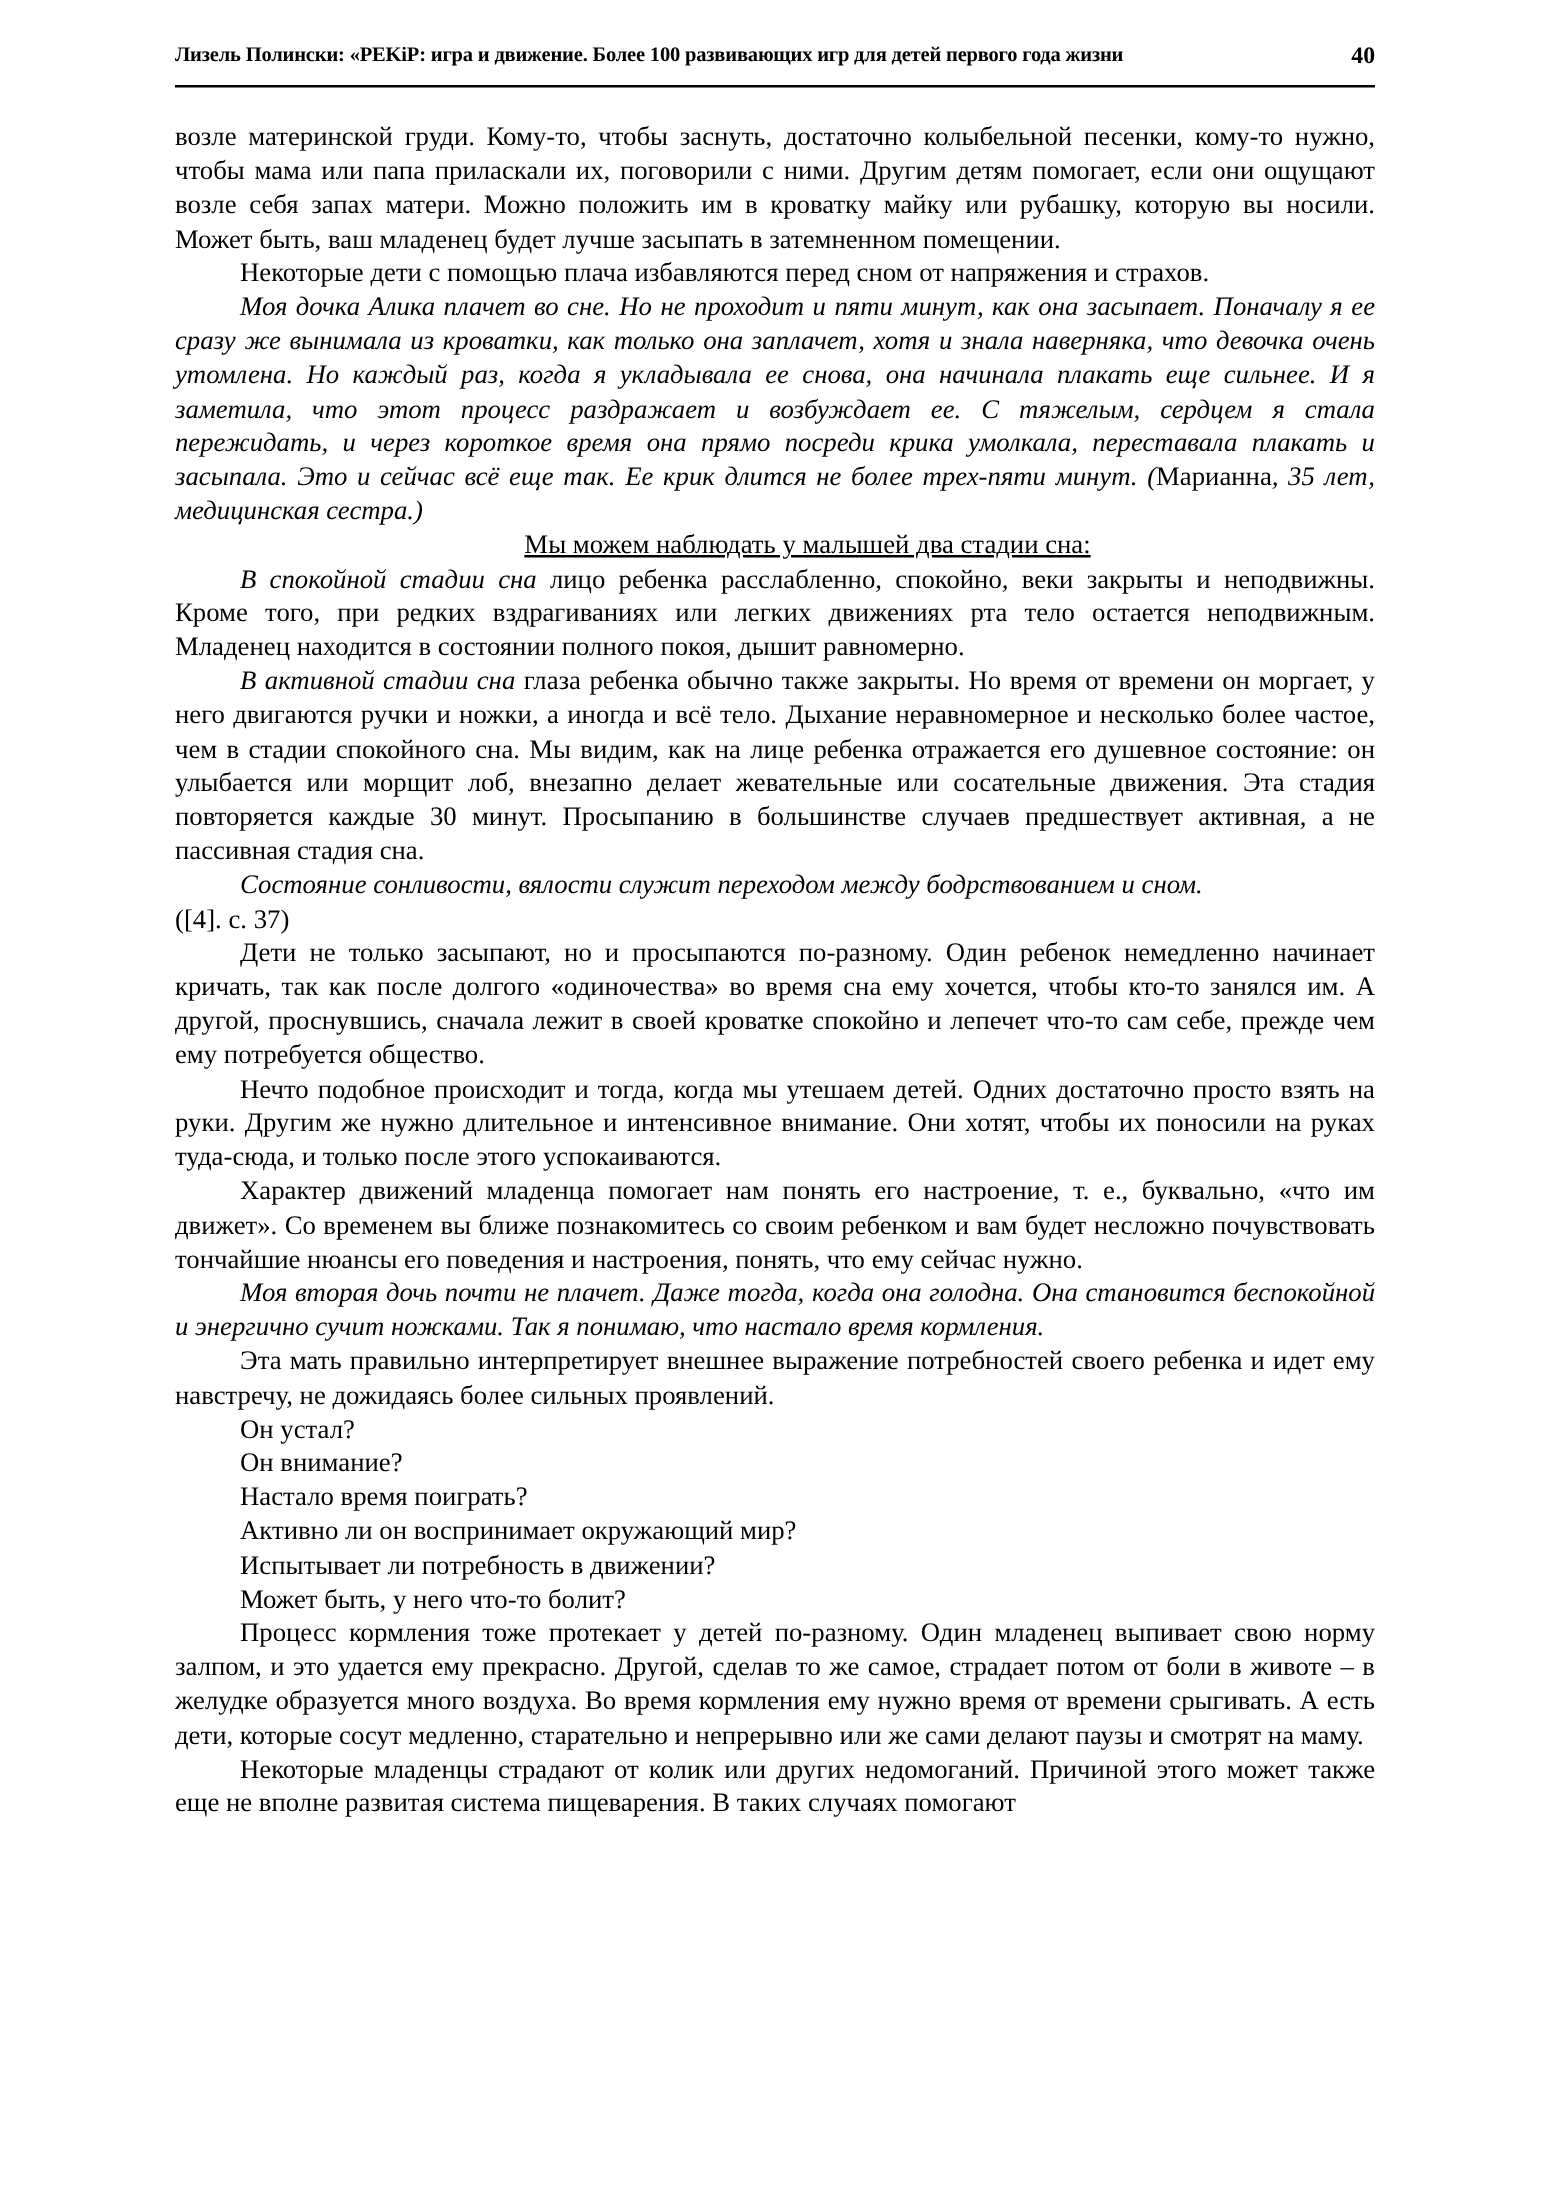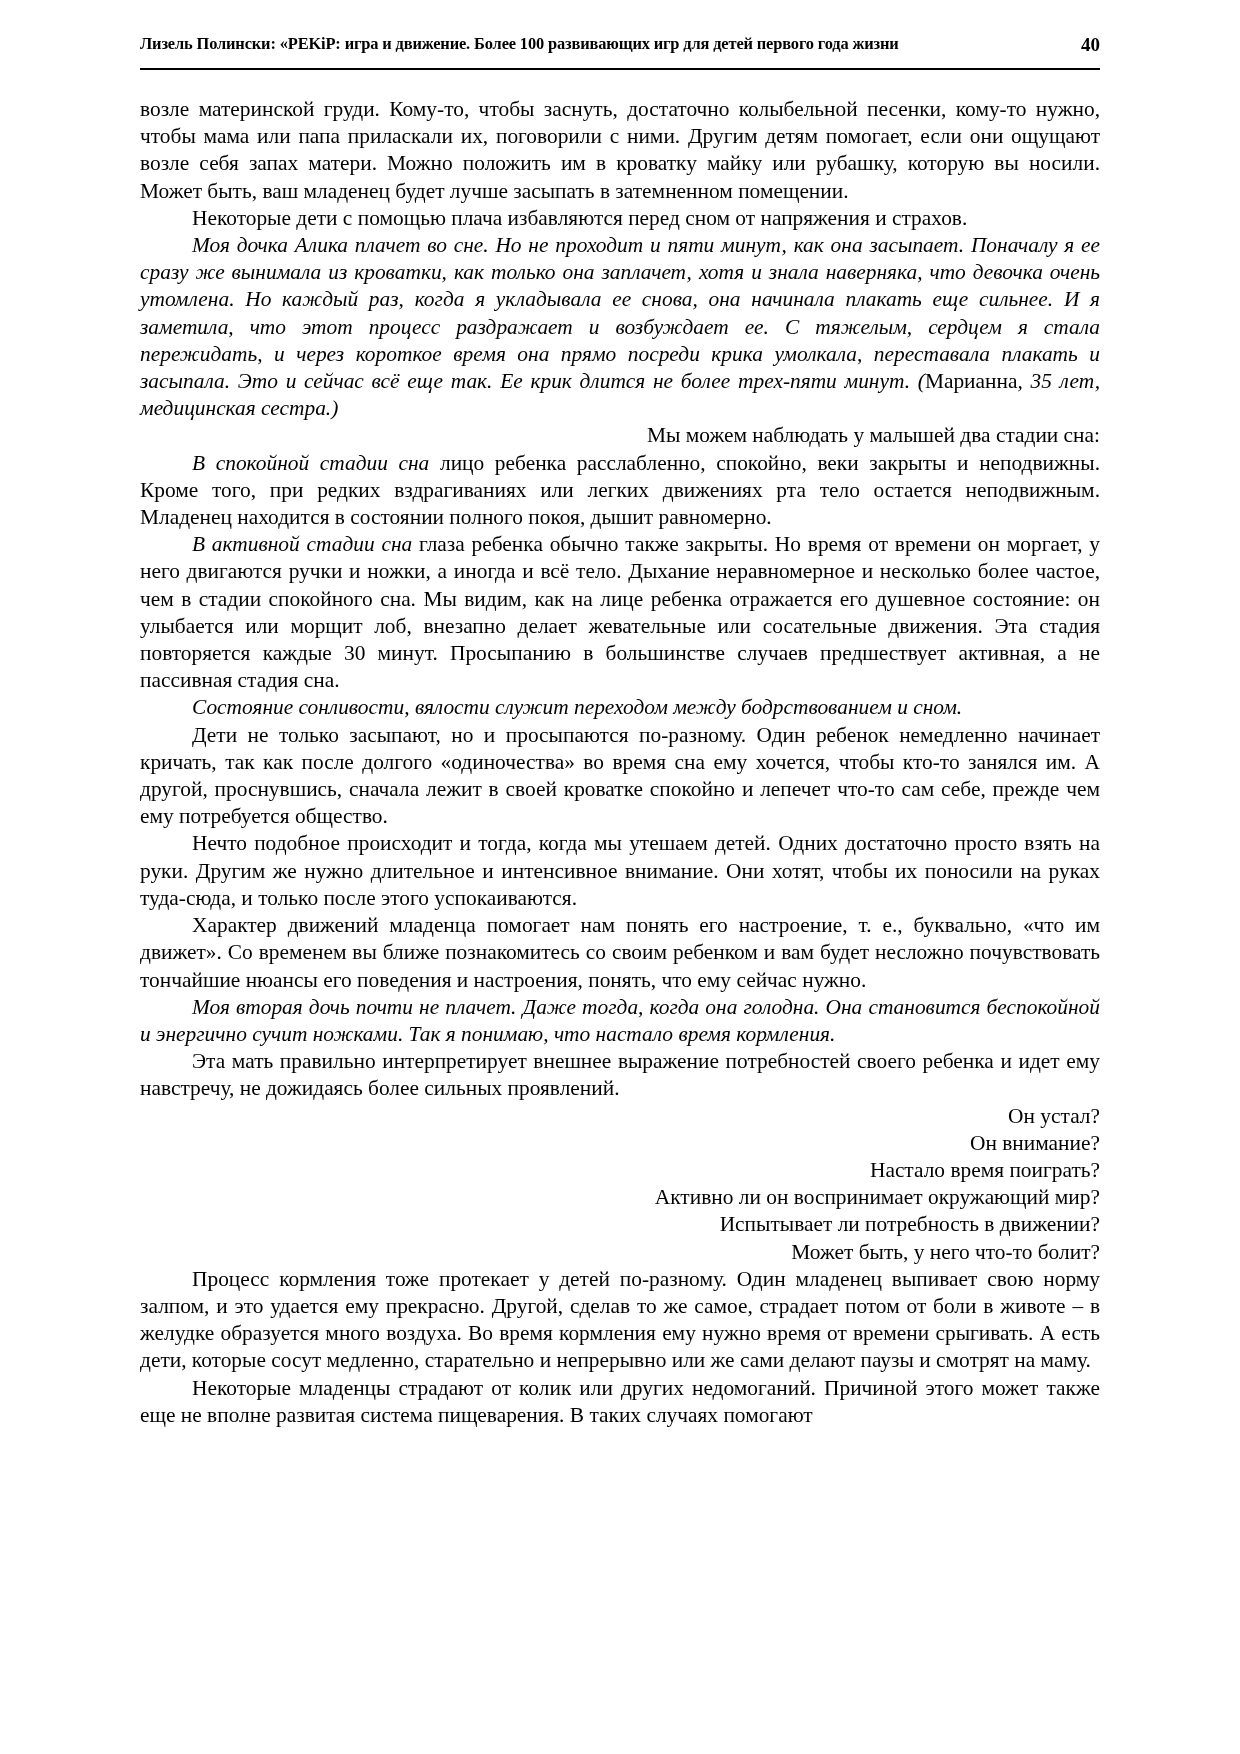--- a/index.html
+++ b/index.html
@@ -70,31 +70,32 @@
     margin: 0;
     text-align: justify;
   }
   p.indent {
     text-indent: 52px;
   }
   p.noindent {
     text-indent: 0;
   }
   p.lastline-left {
-    text-align: right;
+    text-align: center;
+    text-decoration: underline;
   }
   .it {
     font-style: italic;
   }
   .bd {
     font-weight: normal;
   }
   p.q-item {
     text-indent: 52px;
-    text-align: right;
+    text-align: left;
   }
   p.cite-line {
     text-indent: 0;
     text-align: left;
   }
 </style>
 </head>
 <body>
 
 <div class="page">
@@ -114,20 +115,21 @@
 
     <p class="indent"><span class="it">Моя дочка Алика плачет во сне. Но не проходит и пяти минут, как она засыпает. Поначалу я ее сразу же вынимала из кроватки, как только она заплачет, хотя и знала наверняка, что девочка очень утомлена. Но каждый раз, когда я укладывала ее снова, она начинала плакать еще сильнее. И я заметила, что этот процесс раздражает и возбуждает ее. С тяжелым, сердцем я стала пережидать, и через короткое время она прямо посреди крика умолкала, переставала плакать и засыпала. Это и сейчас всё еще так. Ее крик длится не более трех-пяти минут. (</span><span class="bd">Марианна</span><span class="it">, 35 лет, медицинская сестра.)</span></p>
 
     <p class="indent lastline-left">Мы можем наблюдать у малышей два стадии сна:</p>
 
     <p class="indent"><span class="it">В спокойной стадии сна</span><span> лицо ребенка расслабленно, спокойно, веки закрыты и неподвижны. Кроме того, при редких вздрагиваниях или легких движениях рта тело остается неподвижным. Младенец находится в состоянии полного покоя, дышит равномерно.</span></p>
 
     <p class="indent"><span class="it">В активной стадии сна</span><span> глаза ребенка обычно также закрыты. Но время от времени он моргает, у него двигаются ручки и ножки, а иногда и всё тело. Дыхание неравномерное и несколько более частое, чем в стадии спокойного сна. Мы видим, как на лице ребенка отражается его душевное состояние: он улыбается или морщит лоб, внезапно делает жевательные или сосательные движения. Эта стадия повторяется каждые 30 минут. Просыпанию в большинстве случаев предшествует активная, а не пассивная стадия сна.</span></p>
 
     <p class="indent"><span class="it">Состояние сонливости, вялости служит переходом между бодрствованием и сном.</span></p>
+    <p class="cite-line">([4]. с. 37)</p>
 
     <p class="indent">Дети не только засыпают, но и просыпаются по-разному. Один ребенок немедленно начинает кричать, так как после долгого «одиночества» во время сна ему хочется, чтобы кто-то занялся им. А другой, проснувшись, сначала лежит в своей кроватке спокойно и лепечет что-то сам себе, прежде чем ему потребуется общество.</p>
 
     <p class="indent">Нечто подобное происходит и тогда, когда мы утешаем детей. Одних достаточно просто взять на руки. Другим же нужно длительное и интенсивное внимание. Они хотят, чтобы их поносили на руках туда-сюда, и только после этого успокаиваются.</p>
 
     <p class="indent">Характер движений младенца помогает нам понять его настроение, т. е., буквально, «что им движет». Со временем вы ближе познакомитесь со своим ребенком и вам будет несложно почувствовать тончайшие нюансы его поведения и настроения, понять, что ему сейчас нужно.</p>
 
     <p class="indent"><span class="it">Моя вторая дочь почти не плачет. Даже тогда, когда она голодна. Она становится беспокойной и энергично сучит ножками. Так я понимаю, что настало время кормления.</span></p>
 
     <p class="indent">Эта мать правильно интерпретирует внешнее выражение потребностей своего ребенка и идет ему навстречу, не дожидаясь более сильных проявлений.</p>

